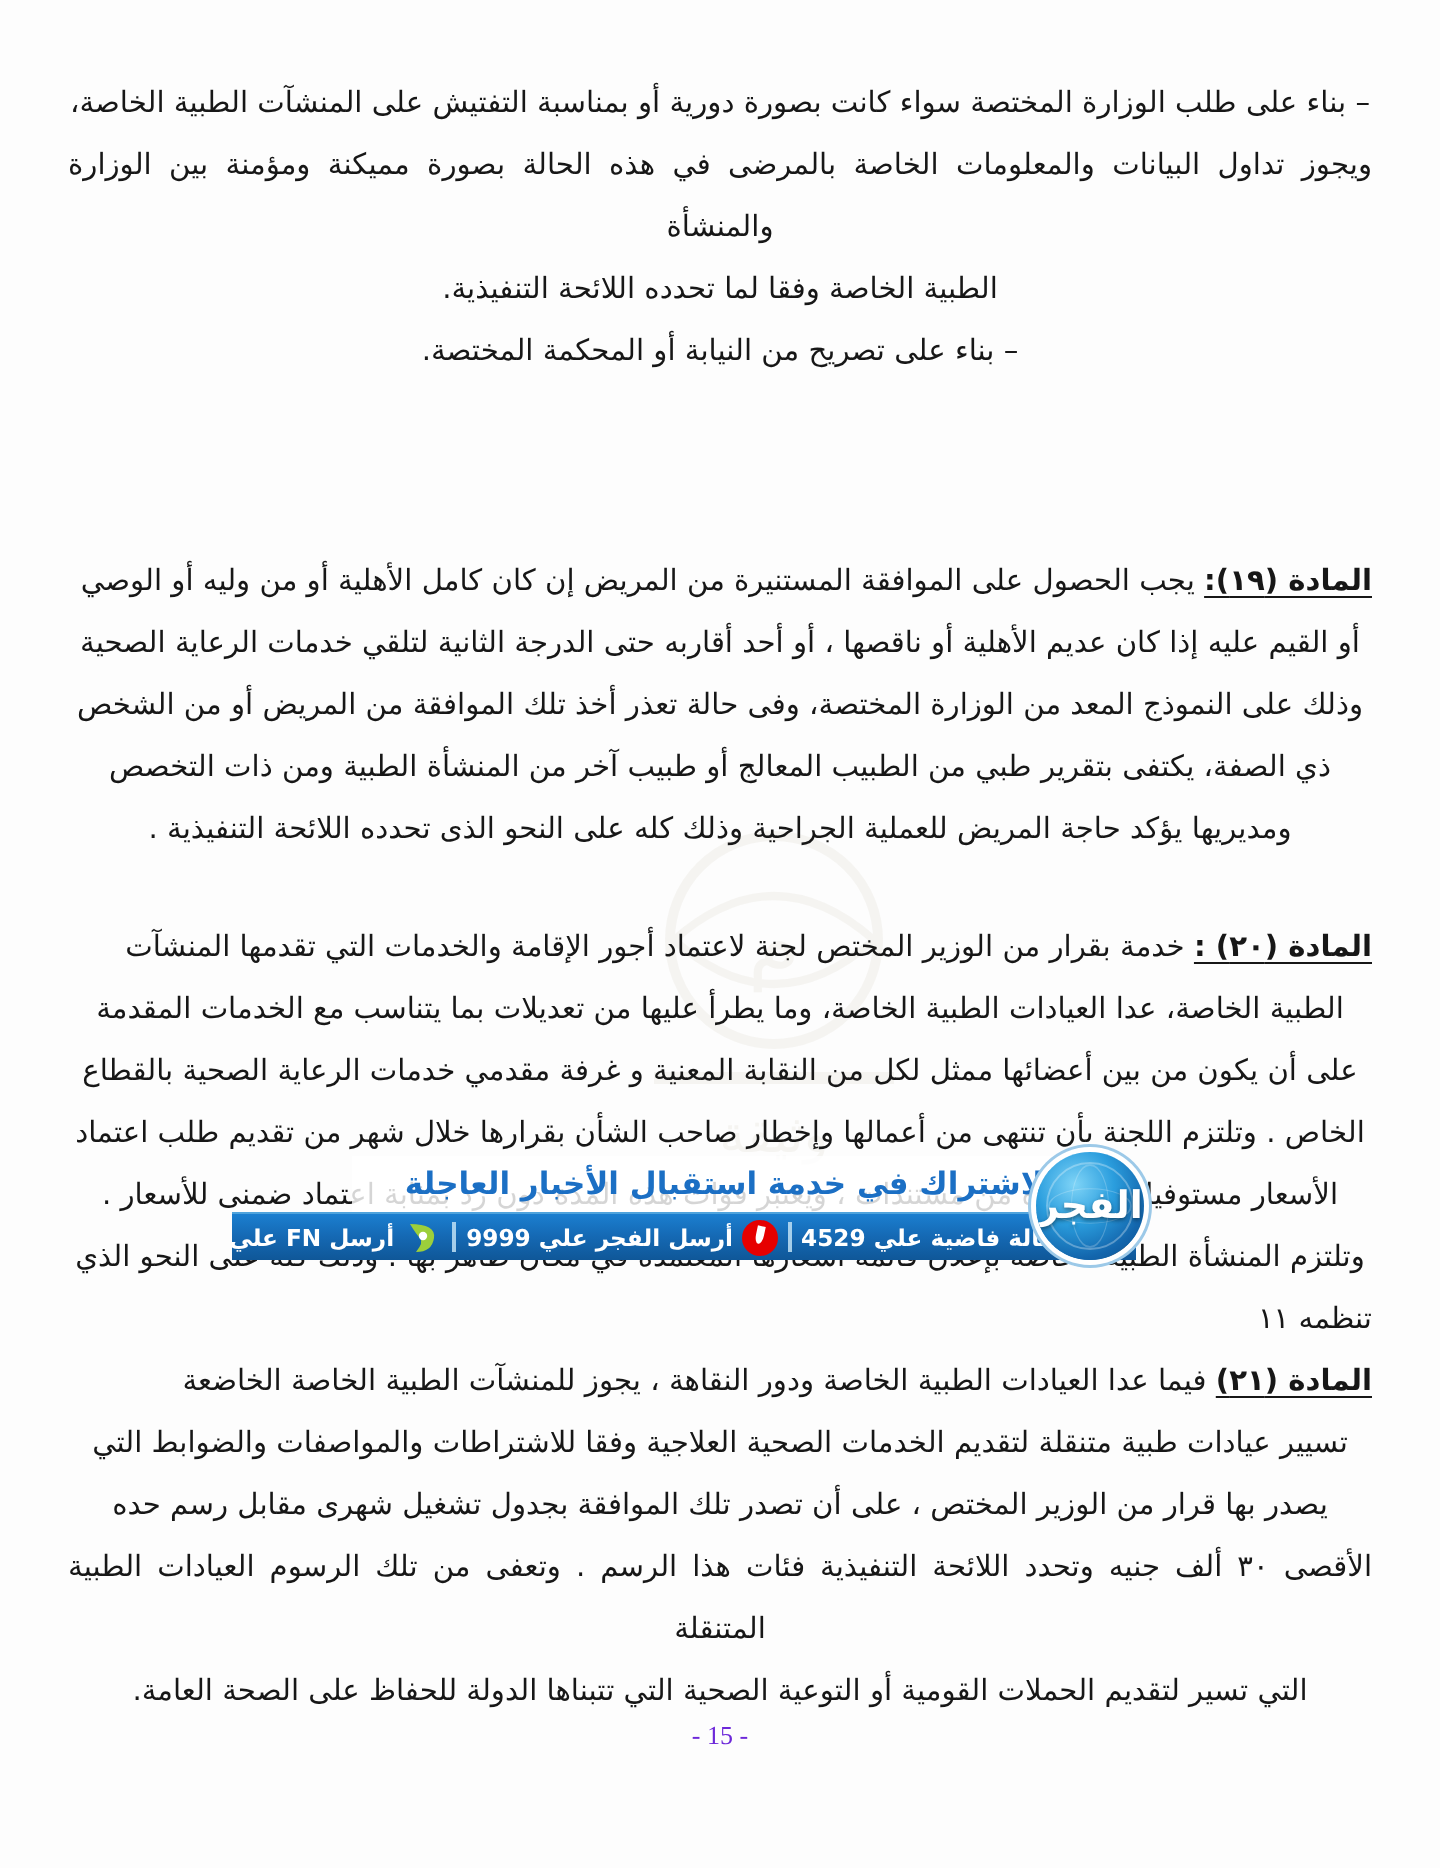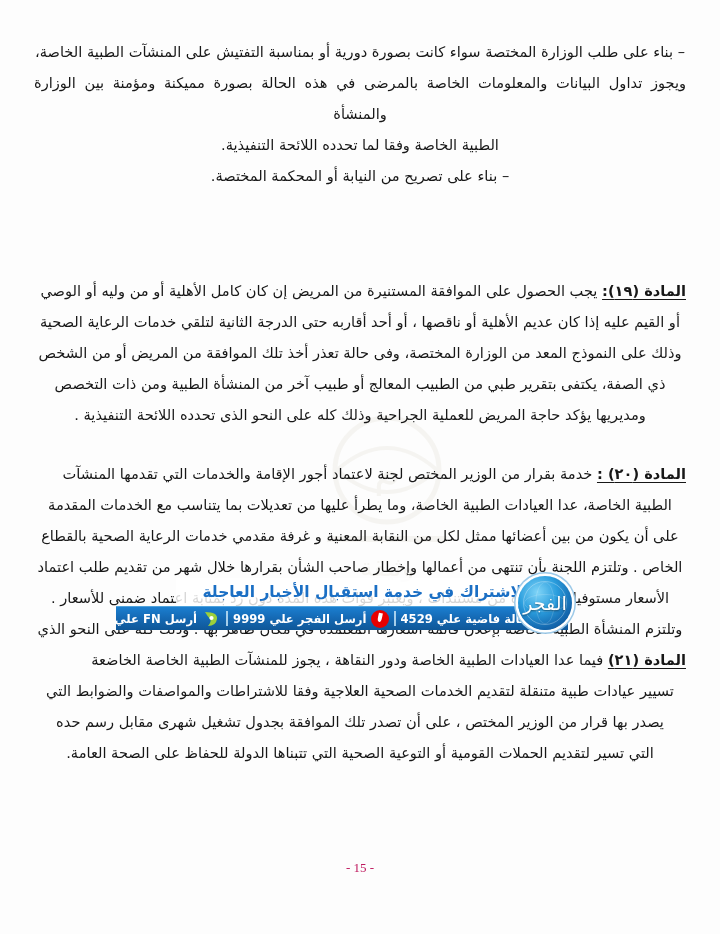--- a/index.html
+++ b/index.html
@@ -192,32 +192,32 @@
   #ad-logo .globe-lines::before { transform: scaleX(.45); }
   #ad-logo .globe-lines::after  { transform: scaleY(.42); }
   #ad-logo .logo-word {
     position: absolute;
     inset: 0;
     display: flex;
     align-items: center;
     justify-content: center;
     color: #ffffff;
     font-size: 19px;
-    font-weight: normal;
+    font-weight: bold;
     text-shadow: 0 1px 2px rgba(0,0,0,.45);
     letter-spacing: -1px;
   }
 
   #page-number {
     position: absolute;
     left: 0; right: 0;
     top: 860px;
     text-align: center;
     font-size: 13px;
-    color: #be185d;
+    color: #6d28d9;
     z-index: 2;
     direction: ltr;
     font-family: "Liberation Serif", serif;
   }
 </style>
 </head>
 <body>
 
 <div id="page">
 
@@ -260,29 +260,31 @@
     <div>
       <p class="para justify-last-right">
         <span class="art-label">المادة (٢٠) :</span>
         <span>خدمة بقرار من الوزير المختص لجنة لاعتماد أجور الإقامة والخدمات التي تقدمها المنشآت</span>
       </p>
       <p class="para">الطبية الخاصة، عدا العيادات الطبية الخاصة، وما يطرأ عليها من تعديلات بما يتناسب مع الخدمات المقدمة</p>
       <p class="para">على أن يكون من بين أعضائها ممثل لكل من النقابة المعنية و غرفة مقدمي خدمات الرعاية الصحية بالقطاع</p>
       <p class="para">الخاص . وتلتزم اللجنة بأن تنتهى من أعمالها وإخطار صاحب الشأن بقرارها خلال شهر من تقديم طلب اعتماد</p>
       <p class="para">الأسعار مستوفيا لما تحدده من مستندات ، ويعتبر فوات هذه المدة دون رد  بمثابة اعتماد ضمنى للأسعار  .</p>
       <p class="para">وتلتزم المنشأة الطبية الخاصة بإعلان قائمة أسعارها المعتمدة في مكان ظاهر بها . وذلك كله على النحو الذي</p>
+      <p class="para justify-last-right">تنظمه ١١</p>
     </div>
 
     <div>
       <p class="para justify-last-right">
         <span class="art-label">المادة (٢١)</span>
         <span>فيما عدا العيادات الطبية الخاصة ودور النقاهة ، يجوز للمنشآت الطبية الخاصة الخاضعة</span>
       </p>
       <p class="para">تسيير عيادات طبية متنقلة لتقديم الخدمات الصحية العلاجية وفقا للاشتراطات والمواصفات والضوابط التي</p>
       <p class="para">يصدر بها قرار من الوزير المختص ، على أن تصدر تلك الموافقة بجدول تشغيل شهرى مقابل رسم حده</p>
+      <p class="para">الأقصى ٣٠ ألف جنيه وتحدد اللائحة التنفيذية فئات هذا الرسم . وتعفى من تلك الرسوم العيادات الطبية المتنقلة</p>
       <p class="para line-center">التي تسير لتقديم الحملات القومية أو التوعية الصحية التي تتبناها الدولة للحفاظ على الصحة العامة.</p>
     </div>
 
   </div>
 
   <div id="ad">
 
     <div id="ad-headline">للاشتراك في خدمة استقبال الأخبار العاجلة</div>
 
     <div id="ad-strip">

